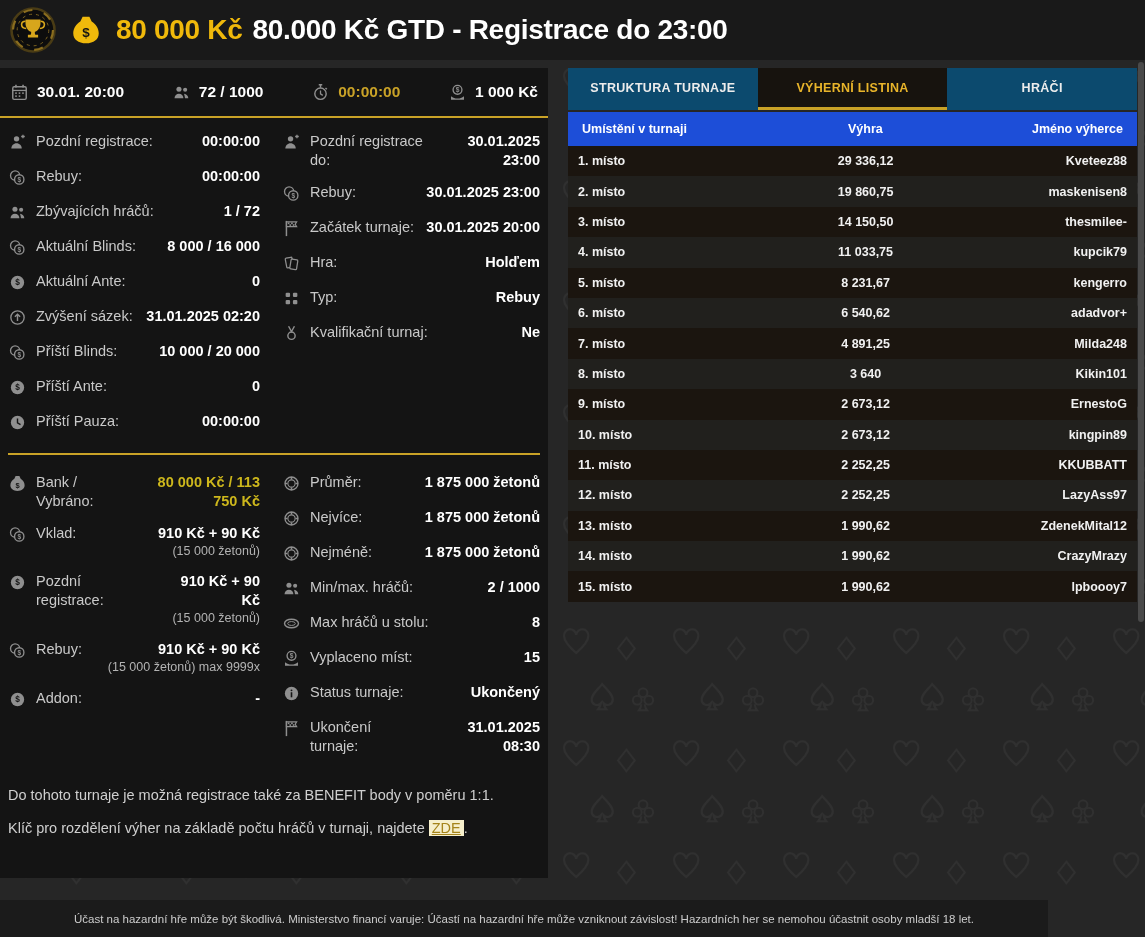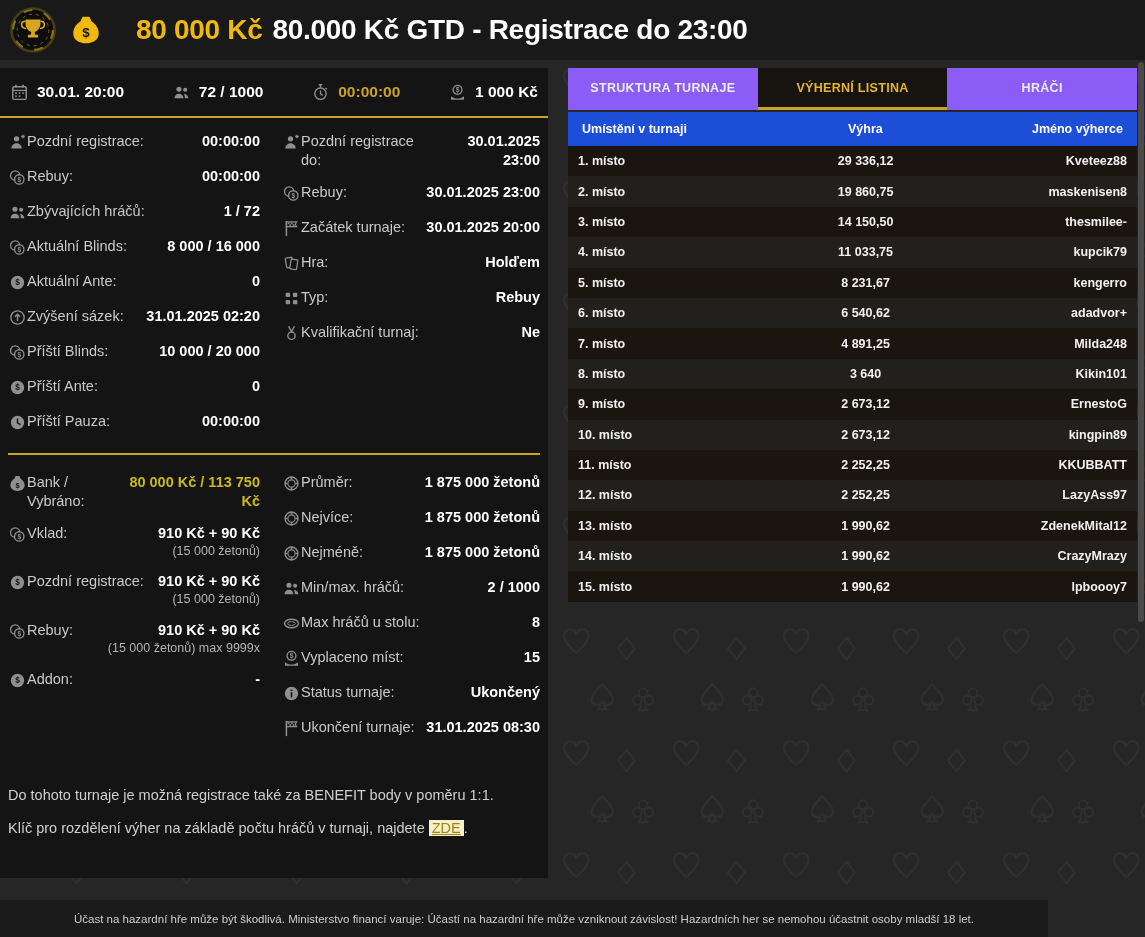--- a/index.html
+++ b/index.html
@@ -9,54 +9,54 @@
     font-family:"Liberation Sans",sans-serif;
   }
   
   .app-header{
     position:absolute;top:0;left:0;width:1145px;height:60px;
     background:#191919;display:flex;align-items:center;gap:13px;
     padding-left:10px;box-sizing:border-box;z-index:3;
   }
   .logo{width:46px;height:46px;flex:none;}
   .bag{width:34px;height:34px;flex:none;color:#f0b90b;}
-  .title{font-size:28px;font-weight:bold;white-space:nowrap;letter-spacing:-0.3px;margin-left:20px;}
+  .title{font-size:28px;font-weight:bold;white-space:nowrap;letter-spacing:-0.3px;}
   .title .gold{color:#f0b90b;margin-right:10px;}
   
   .content{position:absolute;top:60px;left:0;width:1145px;height:840px;}
   .pattern{position:absolute;top:0;left:0;width:100%;height:100%;}
   
   .left-panel{
     position:absolute;left:0;top:8px;width:548px;height:810px;
     background:#141414;box-sizing:border-box;z-index:2;
   }
   .topbar{
     height:48px;display:flex;align-items:center;justify-content:space-between;
     padding:0 10px;border-bottom:2px solid #c9a227;
   }
   .tb-item{display:flex;align-items:center;gap:8px;font-size:15.5px;font-weight:bold;}
   .gold-t{color:#c9a227;}
   .stats-wrap{padding:14px 8px 0 8px;}
   .stats-grid{display:grid;grid-template-columns:252px 1fr;column-gap:22px;}
-  .s-row{display:flex;align-items:flex-start;margin-bottom:13px;min-height:22px;}
+  .s-row{display:flex;align-items:flex-start;gap:9px;margin-bottom:13px;min-height:22px;}
   .ic{width:19px;height:19px;flex:none;color:#8f8f8f;margin-top:1px;}
   .s-label{flex:1 1 auto;min-width:0;color:#c9c9c9;font-size:14.5px;line-height:1.3;}
   .s-valblock{flex:0 1 auto;max-width:62%;text-align:right;}
   .s-val{font-size:14.5px;font-weight:bold;line-height:1.3;color:#fff;}
   .s-val.goldv{color:#cdb71c;}
   .s-sub{font-size:12.5px;color:#b3b3b3;line-height:1.35;white-space:nowrap;}
   .gold-divider{border-top:2px solid #c9a227;margin:6px 0 18px 0;}
   .notes{position:absolute;left:8px;right:14px;bottom:26px;font-size:14.5px;color:#cfcfcf;line-height:1.3;}
   .notes p{margin:0 0 14px 0;}
   .zde-link{color:#a5841a;background:#f6efcb;text-decoration:underline;padding:0 3px;cursor:pointer;}
   
   .right-panel{position:absolute;left:568px;top:8px;width:569px;z-index:2;}
   .tabs{display:grid;grid-template-columns:1fr 1fr 1fr;height:42px;}
   .tab{
-    background:#8b5cf6;color:#ececec;font-size:12.5px;font-weight:bold;
+    background:#0c4a6e;color:#ececec;font-size:12.5px;font-weight:bold;
     display:flex;align-items:center;justify-content:center;
     letter-spacing:.3px;border-bottom:3px solid transparent;box-sizing:border-box;
     cursor:pointer;white-space:nowrap;
   }
   .tab.active{background:#17130e;color:#e8b42a;border-bottom-color:#c9a227;}
   .thead{
     display:grid;grid-template-columns:1.15fr 1fr 1fr;align-items:center;
     background:#1d4ed8;height:34px;margin-top:2px;padding:0 14px;box-sizing:border-box;
     font-size:12.5px;font-weight:bold;
   }

